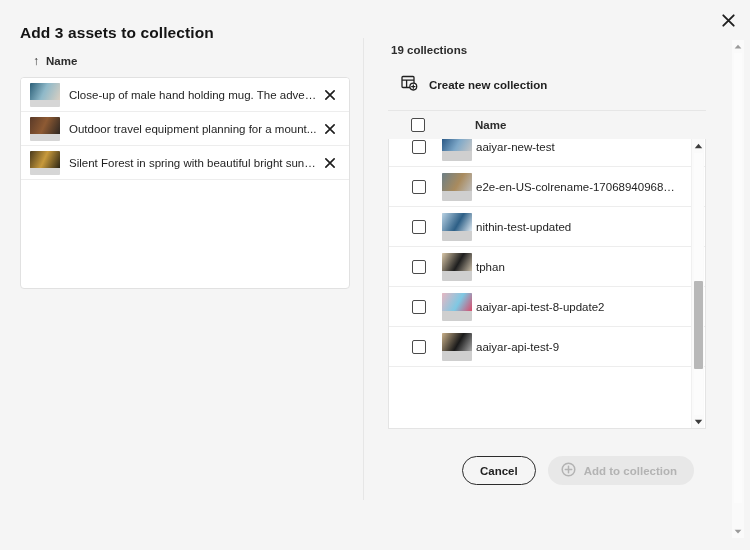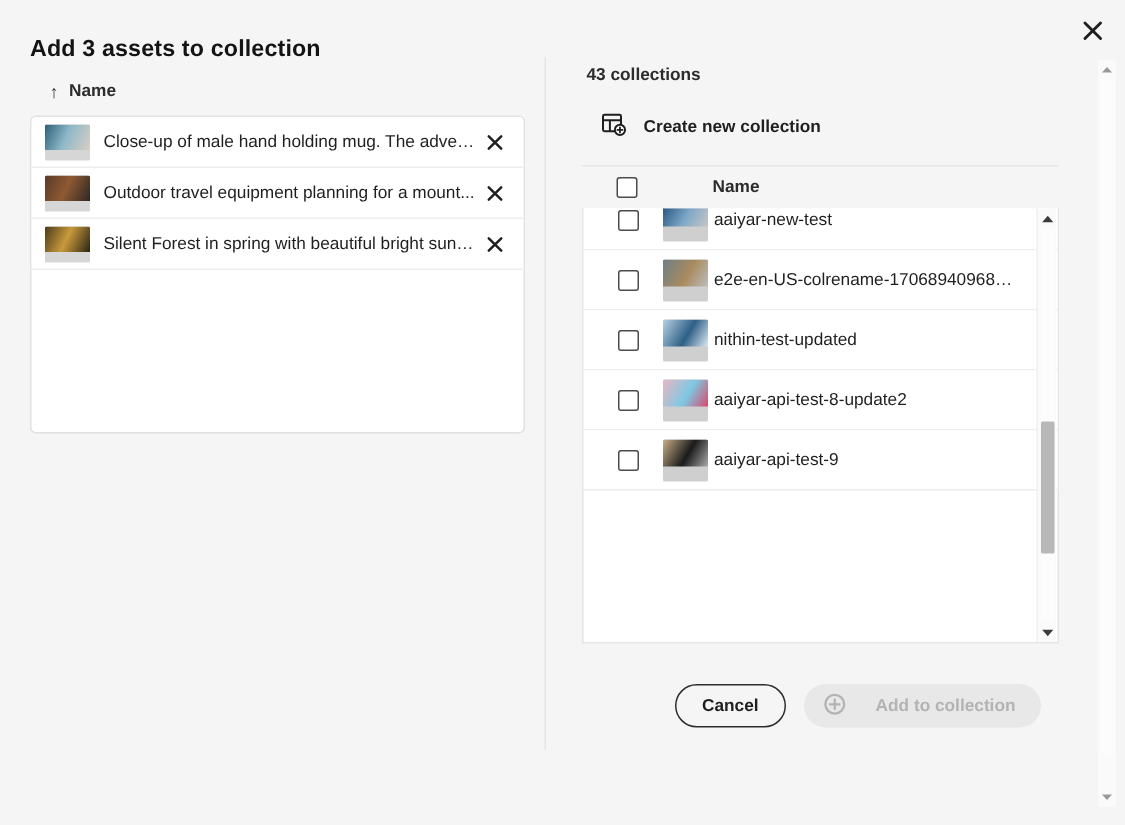--- a/index.html
+++ b/index.html
@@ -171,21 +171,21 @@
   .btn-cancel {
     height: 29px; padding: 0 17px; border-radius: 15px;
     border: 1.6px solid #2c2c2c; background: transparent;
     font-family: inherit; font-size: 11.5px; font-weight: 700; color: #1f1f1f;
     cursor: pointer;
   }
   .btn-add {
     height: 29px; padding: 0 17px 0 13px; border-radius: 15px; border: none;
     background: #e8e8e8; color: #b3b3b3;
     font-family: inherit; font-size: 11.5px; font-weight: 700;
-    display: flex; align-items: center; gap: 20px; cursor: default;
+    display: flex; align-items: center; gap: 8px; cursor: default;
   }
 </style>
 </head>
 <body>
 
 <div id="root">
 
   <button class="close-btn">
     <svg width="15" height="15" viewBox="0 0 15 15">
       <path d="M2.3 2.3 L12.7 12.7 M12.7 2.3 L2.3 12.7" stroke="#1f1f1f" stroke-width="1.9" stroke-linecap="round"></path>
@@ -235,21 +235,21 @@
             </button>
           </div>
         </div>
     </div>
   </div>
 
   <div class="v-divider"></div>
 
   <div class="right-panel">
 
-    <div class="collections-count">43 collections</div>
+    <div class="collections-count">19 collections</div>
 
 
     <div class="create-row">
       <span>
         <svg width="17" height="16" viewBox="0 0 17 16">
           <rect x="1" y="1.5" width="12" height="11" rx="1" fill="none" stroke="#1f1f1f" stroke-width="1.3"></rect>
           <path d="M1 5.2 H13 M5.6 5.2 V12.5" stroke="#1f1f1f" stroke-width="1.3"></path>
           <circle cx="12.3" cy="11.6" r="3.4" fill="#fff" stroke="#1f1f1f" stroke-width="1.3"></circle>
           <path d="M12.3 9.9 V13.3 M10.6 11.6 H14" stroke="#1f1f1f" stroke-width="1.2" stroke-linecap="round"></path>
         </svg>
@@ -279,20 +279,27 @@
               <span class="img" style="background:linear-gradient(120deg,#6d7f86 0%,#a98b5e 55%,#bdbdbd 100%)"></span>
             </span>
             <span class="coll-name">e2e-en-US-colrename-1706894096823 r...</span>
           </div>
           <div class="coll-row">
             <span class="checkbox"></span>
             <span class="coll-thumb">
               <span class="img" style="background:linear-gradient(120deg,#b9d2e4 0%,#2d5f86 55%,#dfe9f1 100%)"></span>
             </span>
             <span class="coll-name">nithin-test-updated</span>
+          </div>
+          <div class="coll-row">
+            <span class="checkbox"></span>
+            <span class="coll-thumb">
+              <span class="img" style="background:linear-gradient(120deg,#d9c7a8 0%,#1e1e1e 55%,#c9bda8 100%)"></span>
+            </span>
+            <span class="coll-name">tphan</span>
           </div>
           <div class="coll-row">
             <span class="checkbox"></span>
             <span class="coll-thumb">
               <span class="img" style="background:linear-gradient(120deg,#e7b7c2 0%,#7ec8e3 55%,#d94a6a 100%)"></span>
             </span>
             <span class="coll-name">aaiyar-api-test-8-update2</span>
           </div>
           <div class="coll-row">
             <span class="checkbox"></span>

